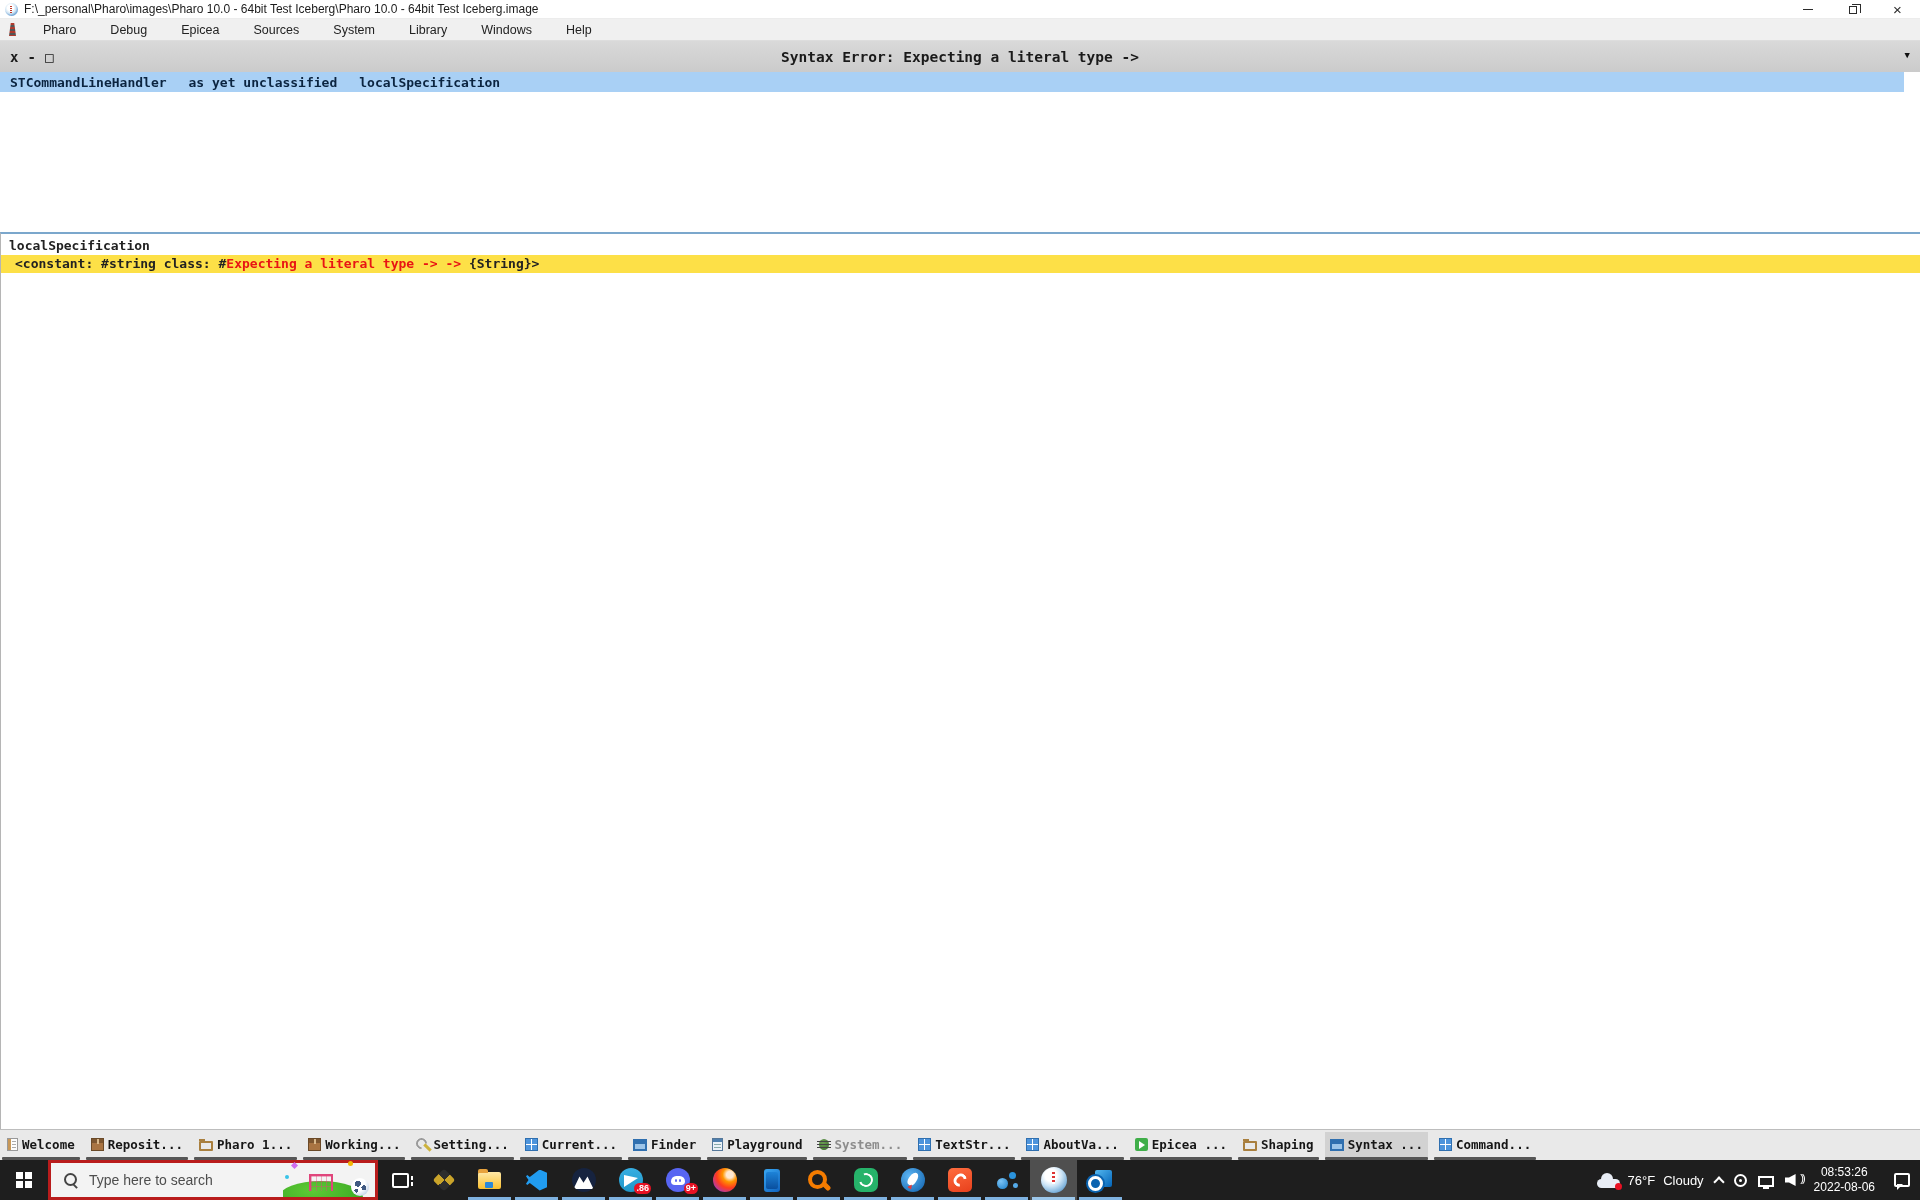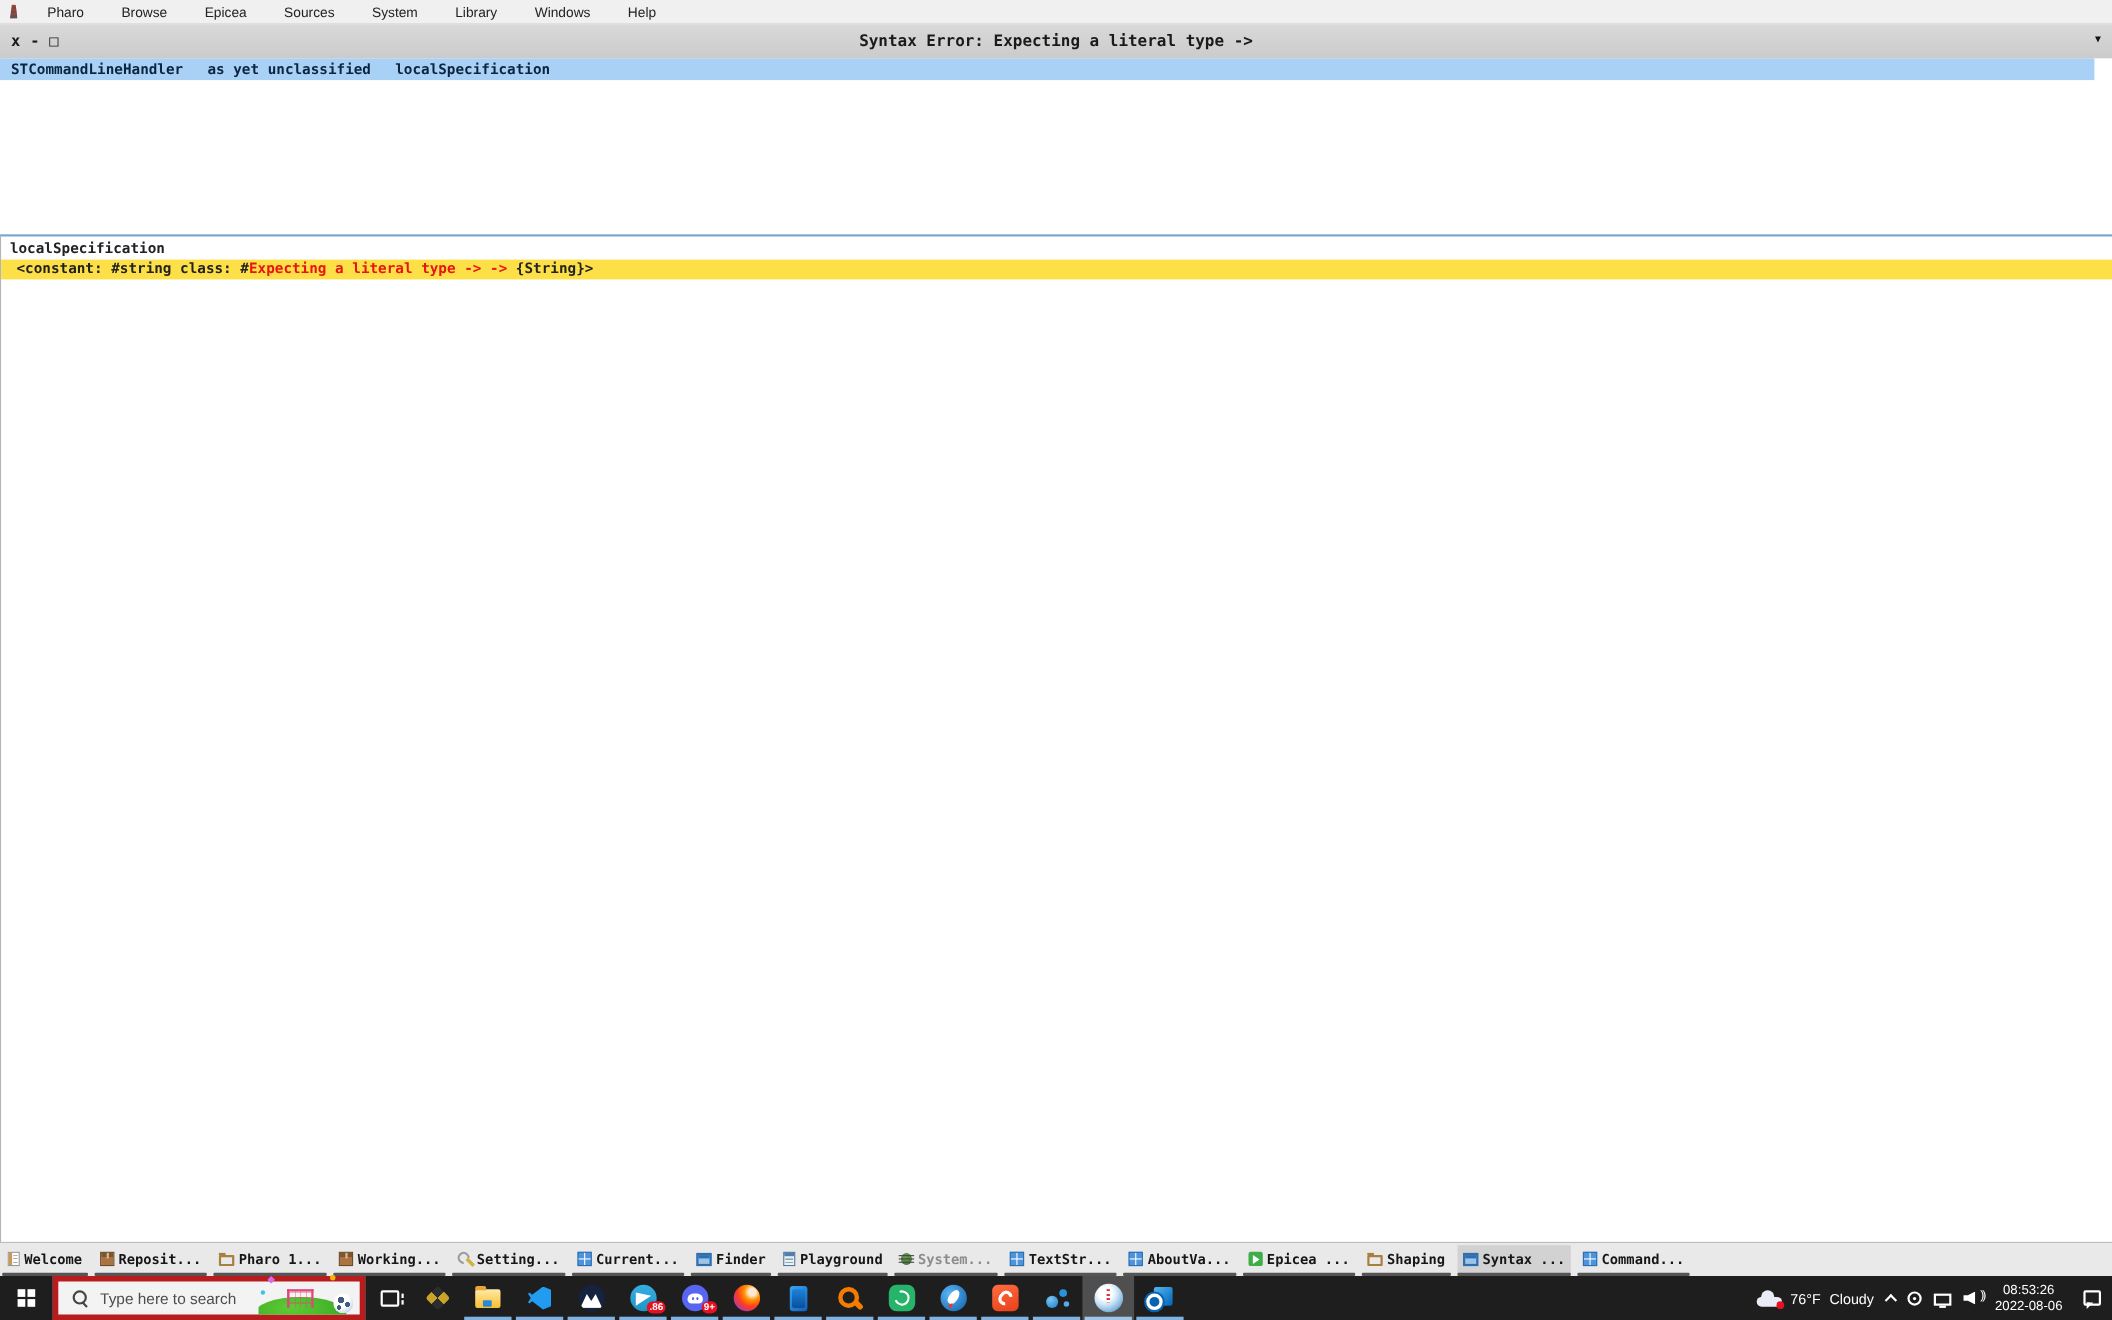--- a/index.html
+++ b/index.html
@@ -82,21 +82,21 @@
   .ti-bug::before{content:"";position:absolute;left:-2px;top:2px;width:14px;height:1px;background:#444;box-shadow:0 3px 0 #444,0 6px 0 #444}
   .ti-epicea{background:#3fae49;border-radius:2px}
   .ti-epicea::before{content:"";position:absolute;left:4px;top:3px;width:0;height:0;
     border-left:6px solid #fff;border-top:4px solid transparent;border-bottom:4px solid transparent}
 
   
   .win-taskbar{height:40px;background:#1e1e1e;display:flex;align-items:stretch}
   .start{width:48px;display:flex;align-items:center;justify-content:center}
   .winlogo{width:16px;height:16px;background-image:linear-gradient(#fff,#fff),linear-gradient(#fff,#fff),linear-gradient(#fff,#fff),linear-gradient(#fff,#fff);
     background-size:7px 7px;background-position:0 0,9px 0,0 9px,9px 9px;background-repeat:no-repeat}
-  .searchbox{width:284px;background:#f3f3f3;display:flex;align-items:center;gap:10px;padding-left:13px;position:relative;border:5px solid #b91c1c}
+  .searchbox{width:330px;background:#f3f3f3;display:flex;align-items:center;gap:10px;padding-left:13px;position:relative;border:3px solid #b91c1c}
   .mag{width:15px;height:15px;position:relative;flex:none}
   .mag::before{content:"";position:absolute;left:0;top:0;width:9px;height:9px;border:2px solid #444;border-radius:50%}
   .mag::after{content:"";position:absolute;right:1px;bottom:1px;width:6px;height:2px;background:#444;transform:rotate(45deg)}
   .search-ph{font-size:14px;color:#4d4d4d;white-space:nowrap}
   .doodle{position:absolute;right:0;bottom:0;width:92px;height:38px;overflow:hidden}
   .hill{position:absolute;bottom:-16px;left:-4px;width:84px;height:32px;border-radius:50%;
     background:radial-gradient(ellipse at 40% 30%,#5ecb35,#2f9e1f)}
   .goal{position:absolute;left:26px;bottom:6px;width:24px;height:17px;border:2px solid #e0457b;border-bottom:none;
     background:repeating-linear-gradient(90deg,rgba(224,69,123,.4) 0 1px,transparent 1px 5px),
                repeating-linear-gradient(rgba(224,69,123,.4) 0 1px,transparent 1px 5px)}
@@ -181,26 +181,41 @@
   .speaker::after{content:"))";position:absolute;right:-1px;top:0;color:#fff;font-size:11px;letter-spacing:-2px}
   .clock{text-align:center;font-size:12px;line-height:15px;white-space:nowrap}
   .action{width:16px;height:14px;border:2px solid #fff;border-radius:2px;position:relative;margin-left:8px}
   .action::after{content:"";position:absolute;left:1px;bottom:-5px;border:3px solid transparent;border-top-color:#fff;border-left-color:#fff}
 </style>
 </head>
 <body>
 
 <div class="screen">
 
+  <header class="os-titlebar">
+    <span class="os-appicon"></span>
+    <span class="os-title">F:\_personal\Pharo\images\Pharo 10.0 - 64bit Test Iceberg\Pharo 10.0 - 64bit Test Iceberg.image</span>
+    <div class="os-controls">
+      <button class="os-btn">
+          <span class="glyph-min"></span>
+        </button>
+      <button class="os-btn">
+          <span class="glyph-restore"></span>
+        </button>
+      <button class="os-btn">
+          <span class="glyph-close">×</span>
+        </button>
+    </div>
+  </header>
 
   <nav class="menubar">
     <span class="menubar-icon"></span>
     <div class="menu-items">
         <span class="menu-item">Pharo</span>
-        <span class="menu-item">Browse</span>
+        <span class="menu-item">Debug</span>
         <span class="menu-item">Epicea</span>
         <span class="menu-item">Sources</span>
         <span class="menu-item">System</span>
         <span class="menu-item">Library</span>
         <span class="menu-item">Windows</span>
         <span class="menu-item">Help</span>
       </div>
   </nav>
 
   <section class="error-window">

